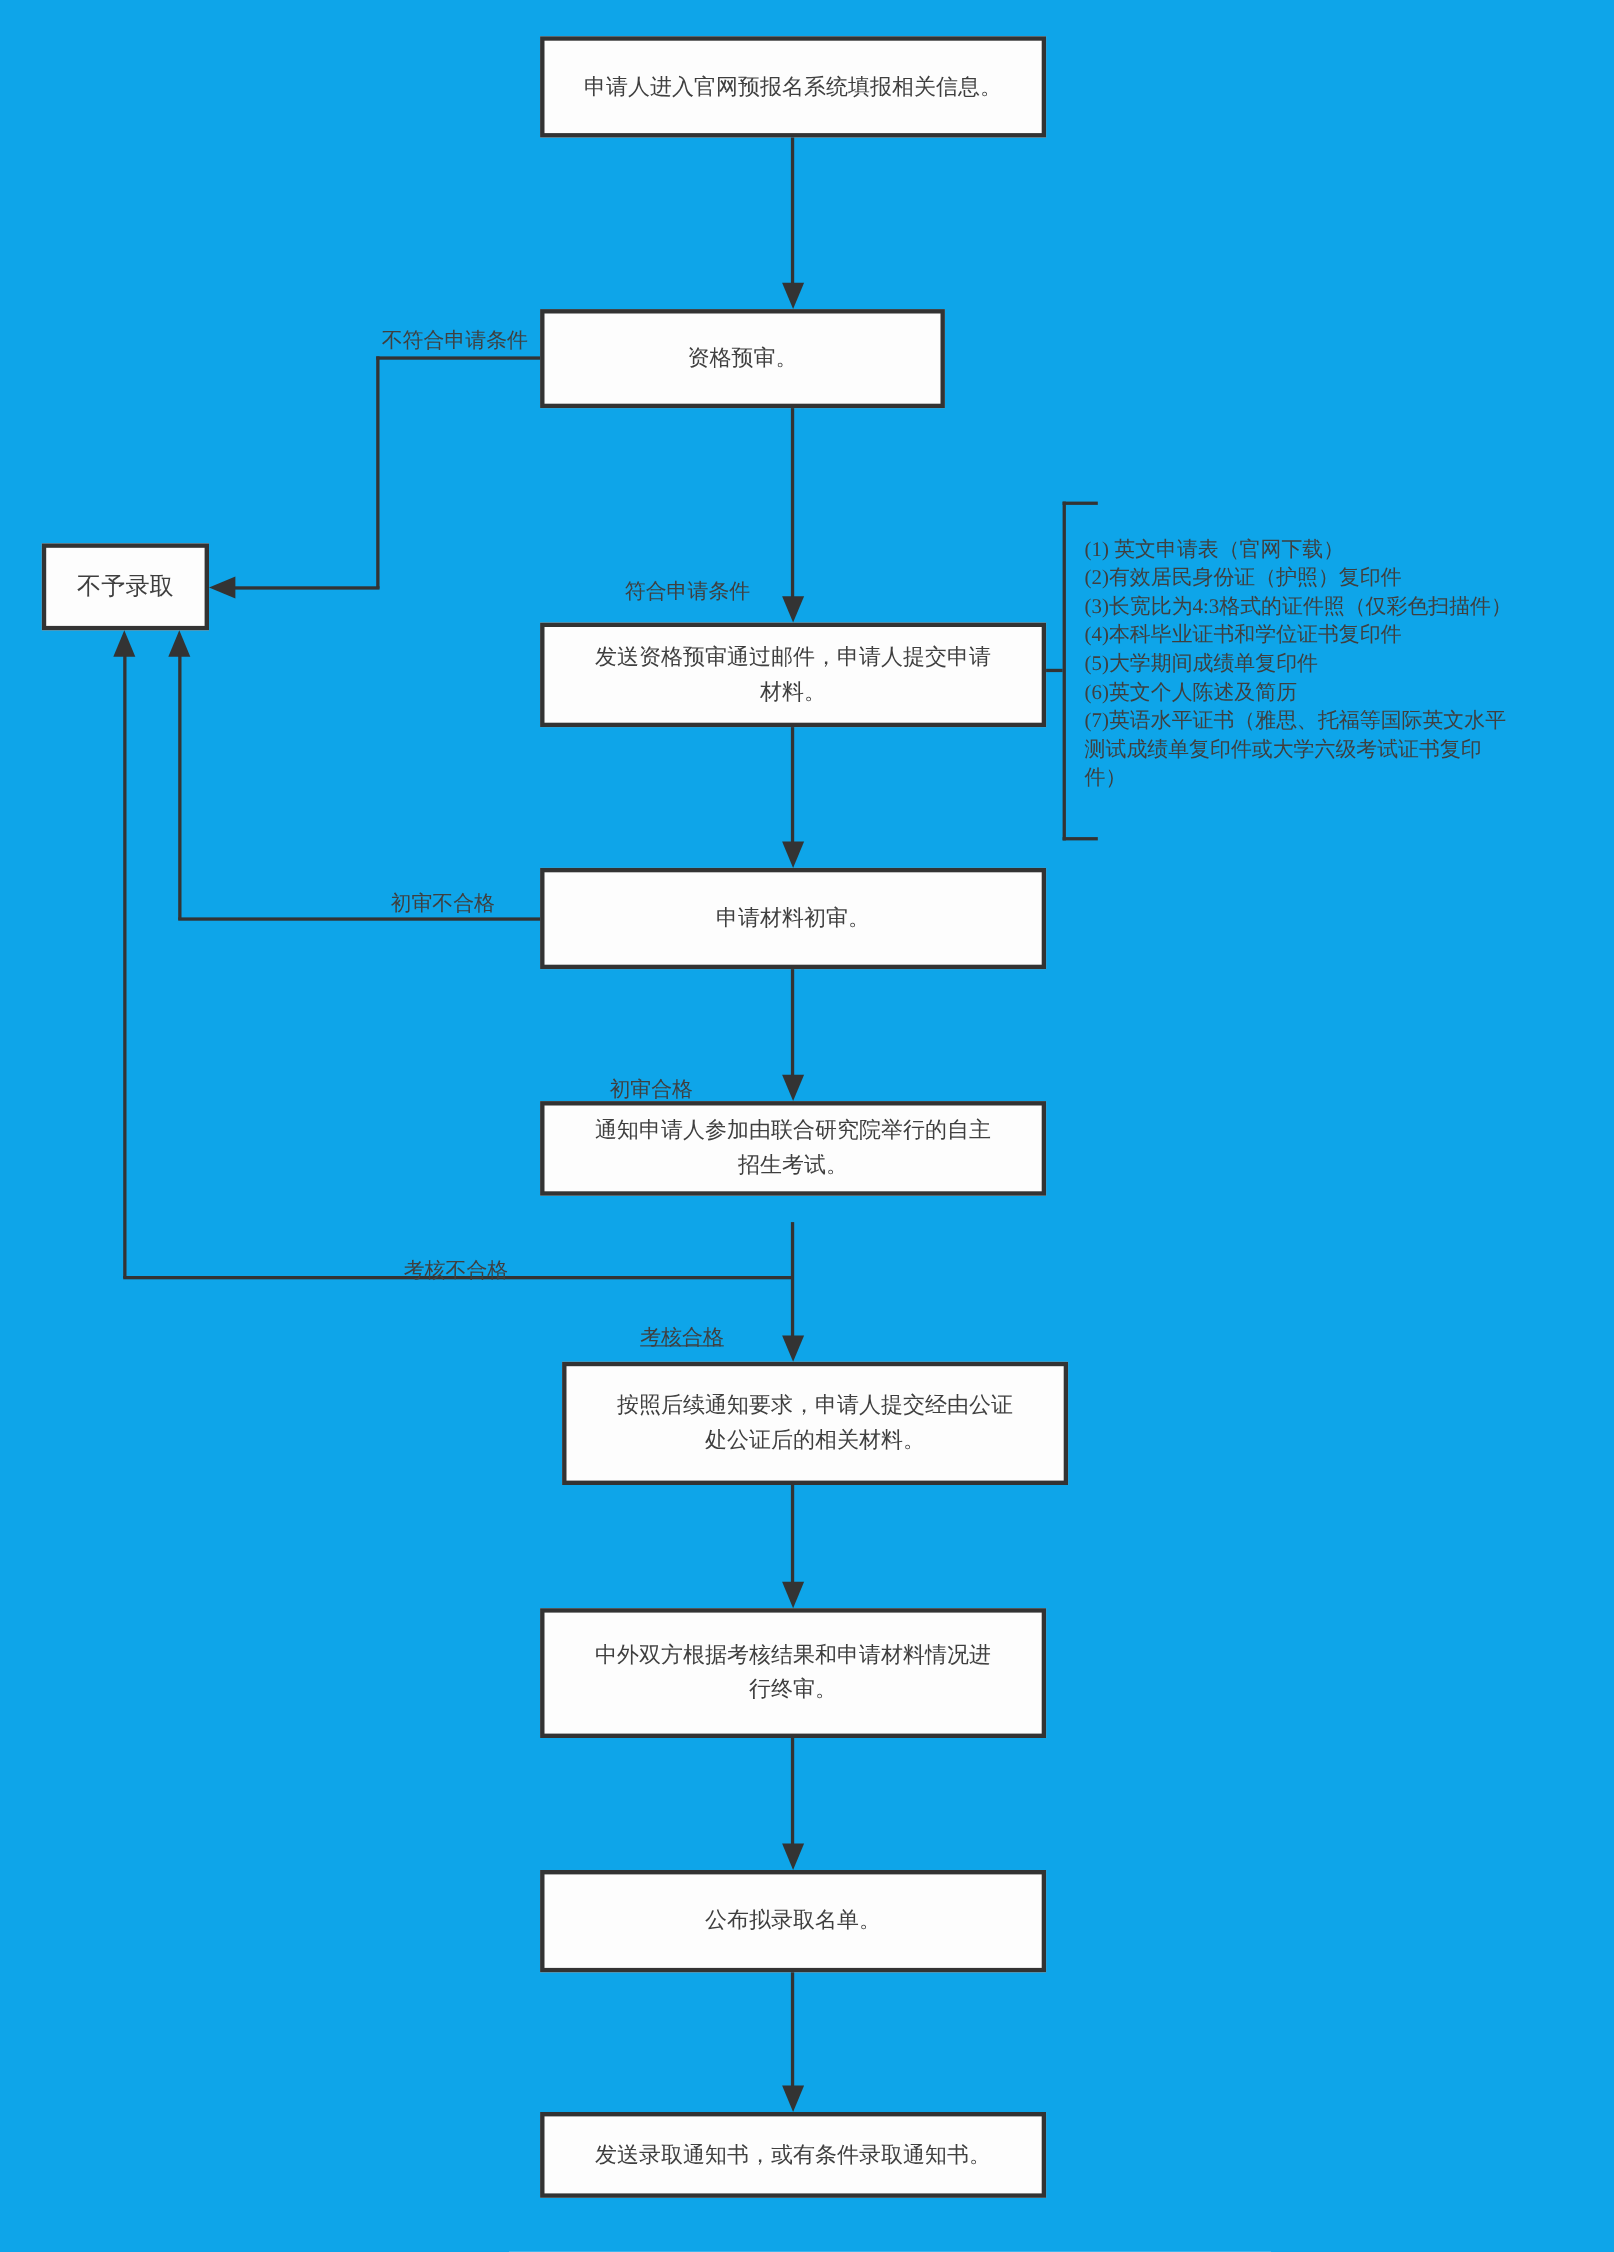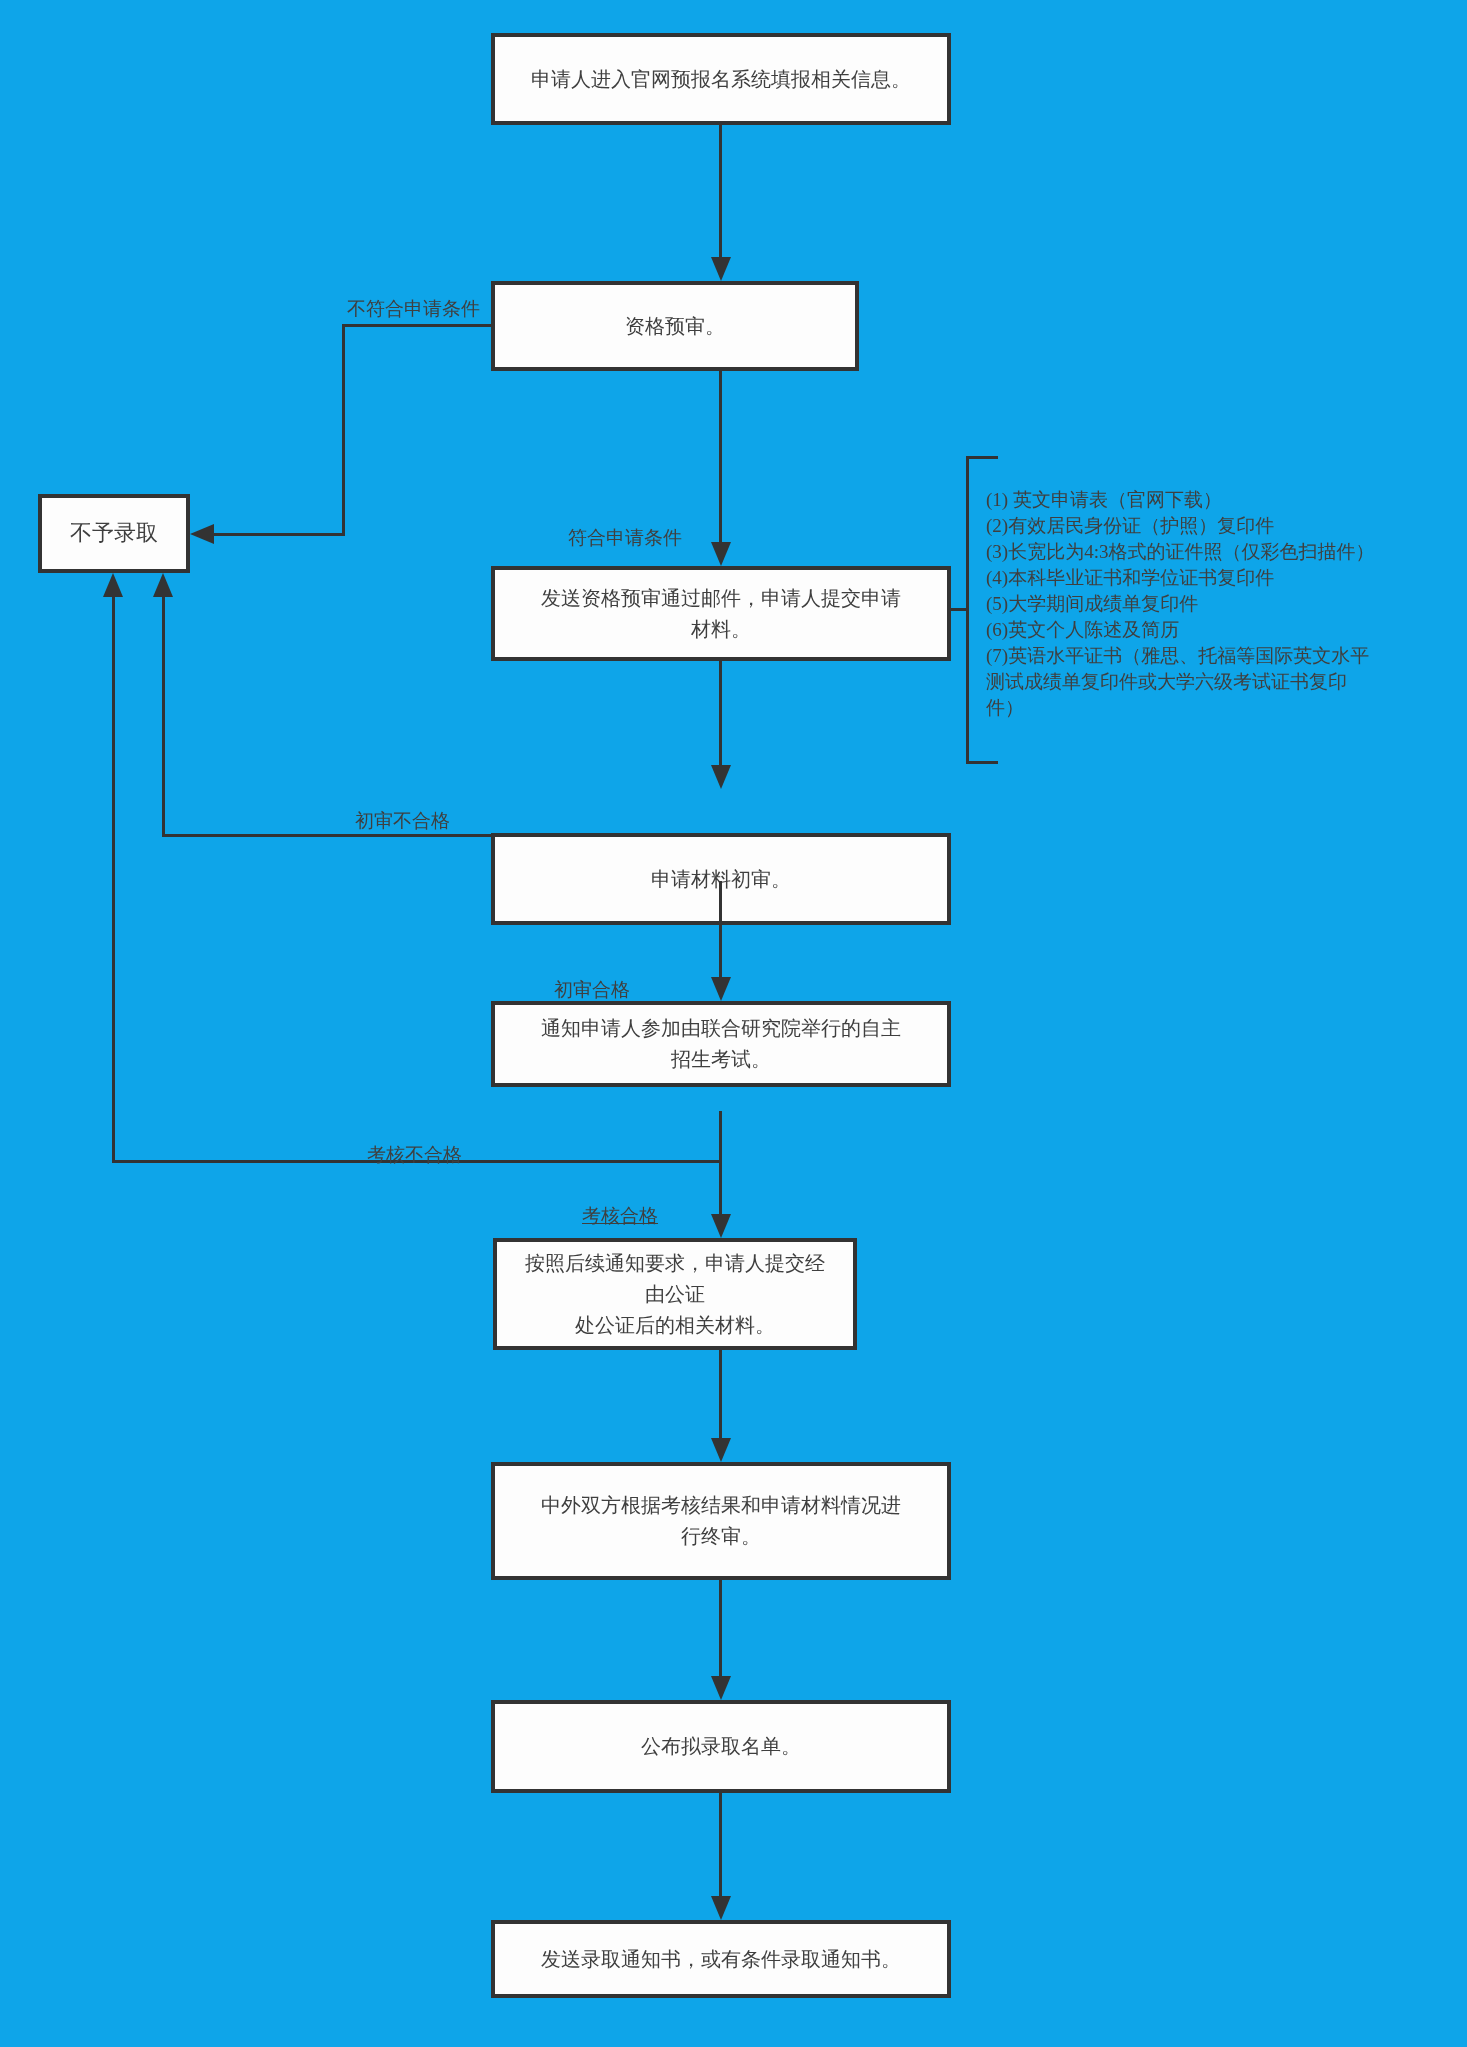--- a/index.html
+++ b/index.html
@@ -22,24 +22,24 @@
 </style>
 </head>
 <body>
 
 <div id="canvas">
 
   <div class="n" style="left:491px;top:33px;width:460px;height:92px;">申请人进入官网预报名系统填报相关信息。</div>
   <div class="n" style="left:491px;top:281px;width:368px;height:90px;">资格预审。</div>
   <div class="n" style="left:491px;top:566px;width:460px;height:95px;">发送资格预审通过邮件，申请人提交申请
 材料。</div>
-  <div class="n" style="left:491px;top:789px;width:460px;height:92px;margin-top:44px;">申请材料初审。</div>
+  <div class="n" style="left:491px;top:789px;width:460px;height:92px;">申请材料初审。</div>
   <div class="n" style="left:491px;top:1001px;width:460px;height:86px;">通知申请人参加由联合研究院举行的自主
 招生考试。</div>
-  <div class="n" style="left:493px;top:1238px;width:364px;height:112px;">按照后续通知要求，申请人提交经由公证
+  <div class="n" style="left:511px;top:1238px;width:460px;height:112px;">按照后续通知要求，申请人提交经由公证
 处公证后的相关材料。</div>
   <div class="n" style="left:491px;top:1462px;width:460px;height:118px;">中外双方根据考核结果和申请材料情况进
 行终审。</div>
   <div class="n" style="left:491px;top:1700px;width:460px;height:93px;">公布拟录取名单。</div>
   <div class="n" style="left:491px;top:1920px;width:460px;height:78px;">发送录取通知书，或有条件录取通知书。</div>
 
   <div class="n" style="left:38px;top:494px;width:152px;height:79px;font-size:22px;">不予录取</div>
 
   <div class="ln" style="left:719px;top:125px;width:3px;height:138px;"></div>
   <div class="arr-d" style="left:711px;top:257px;"></div>

